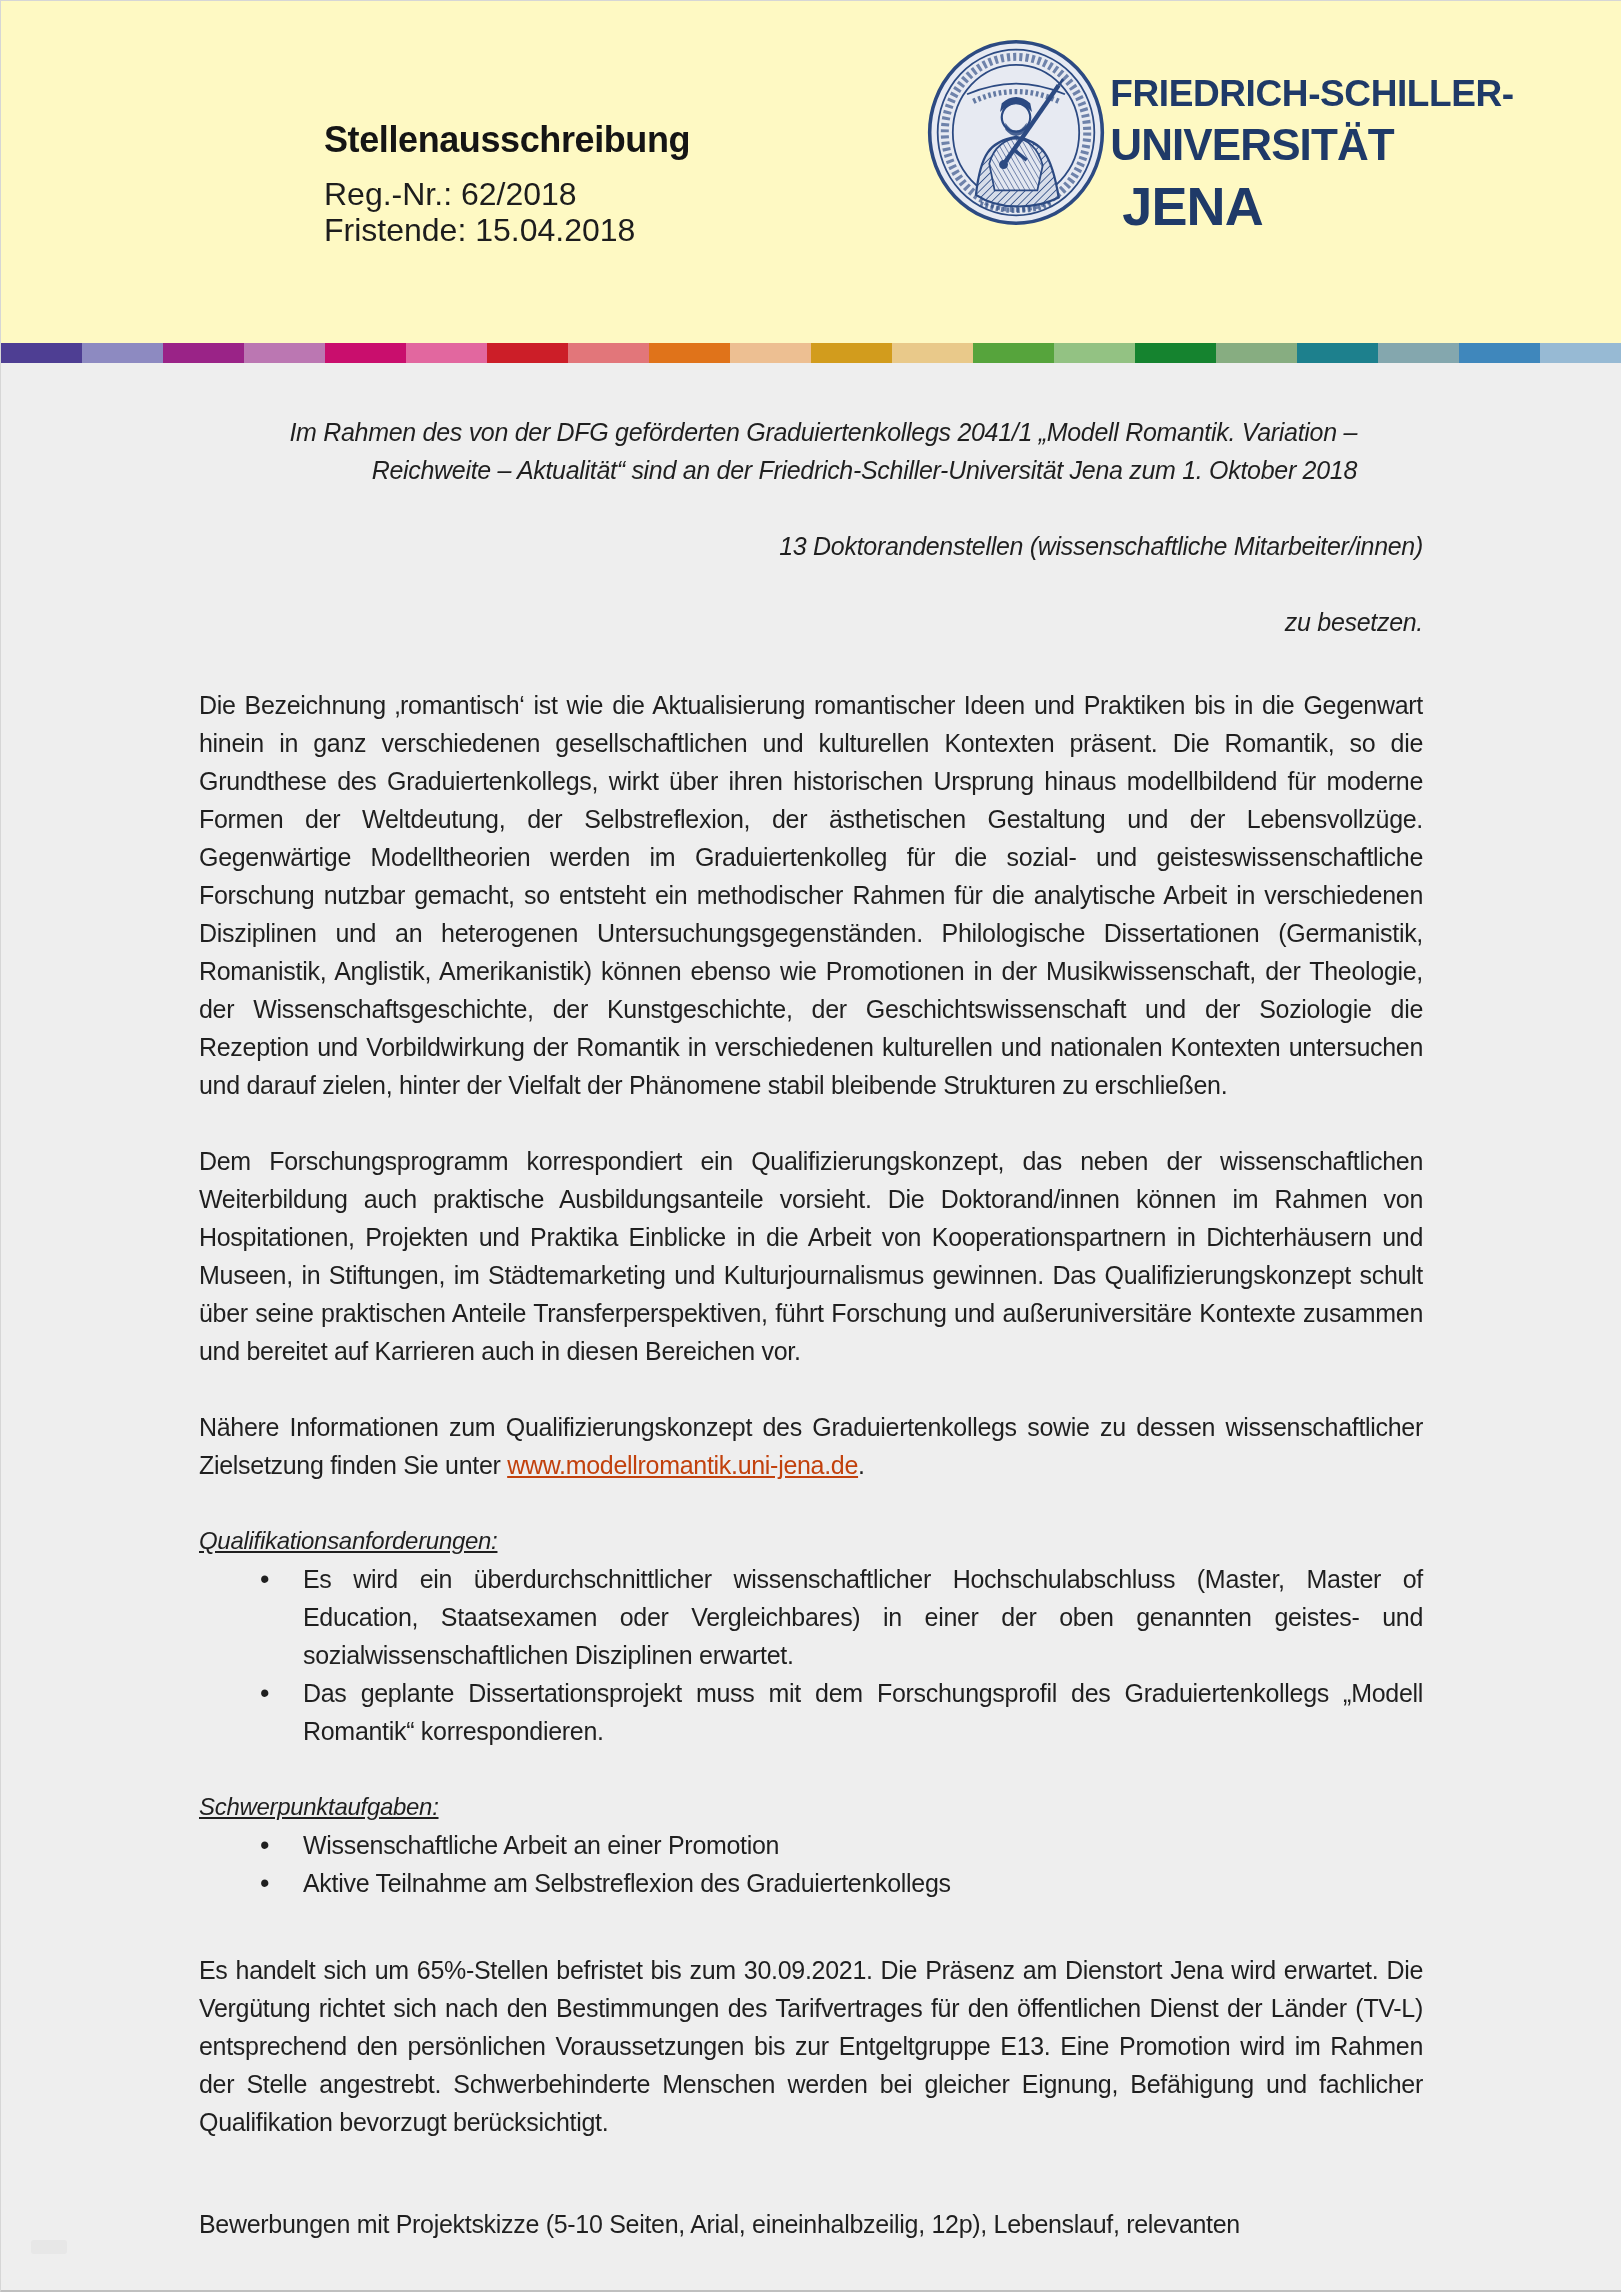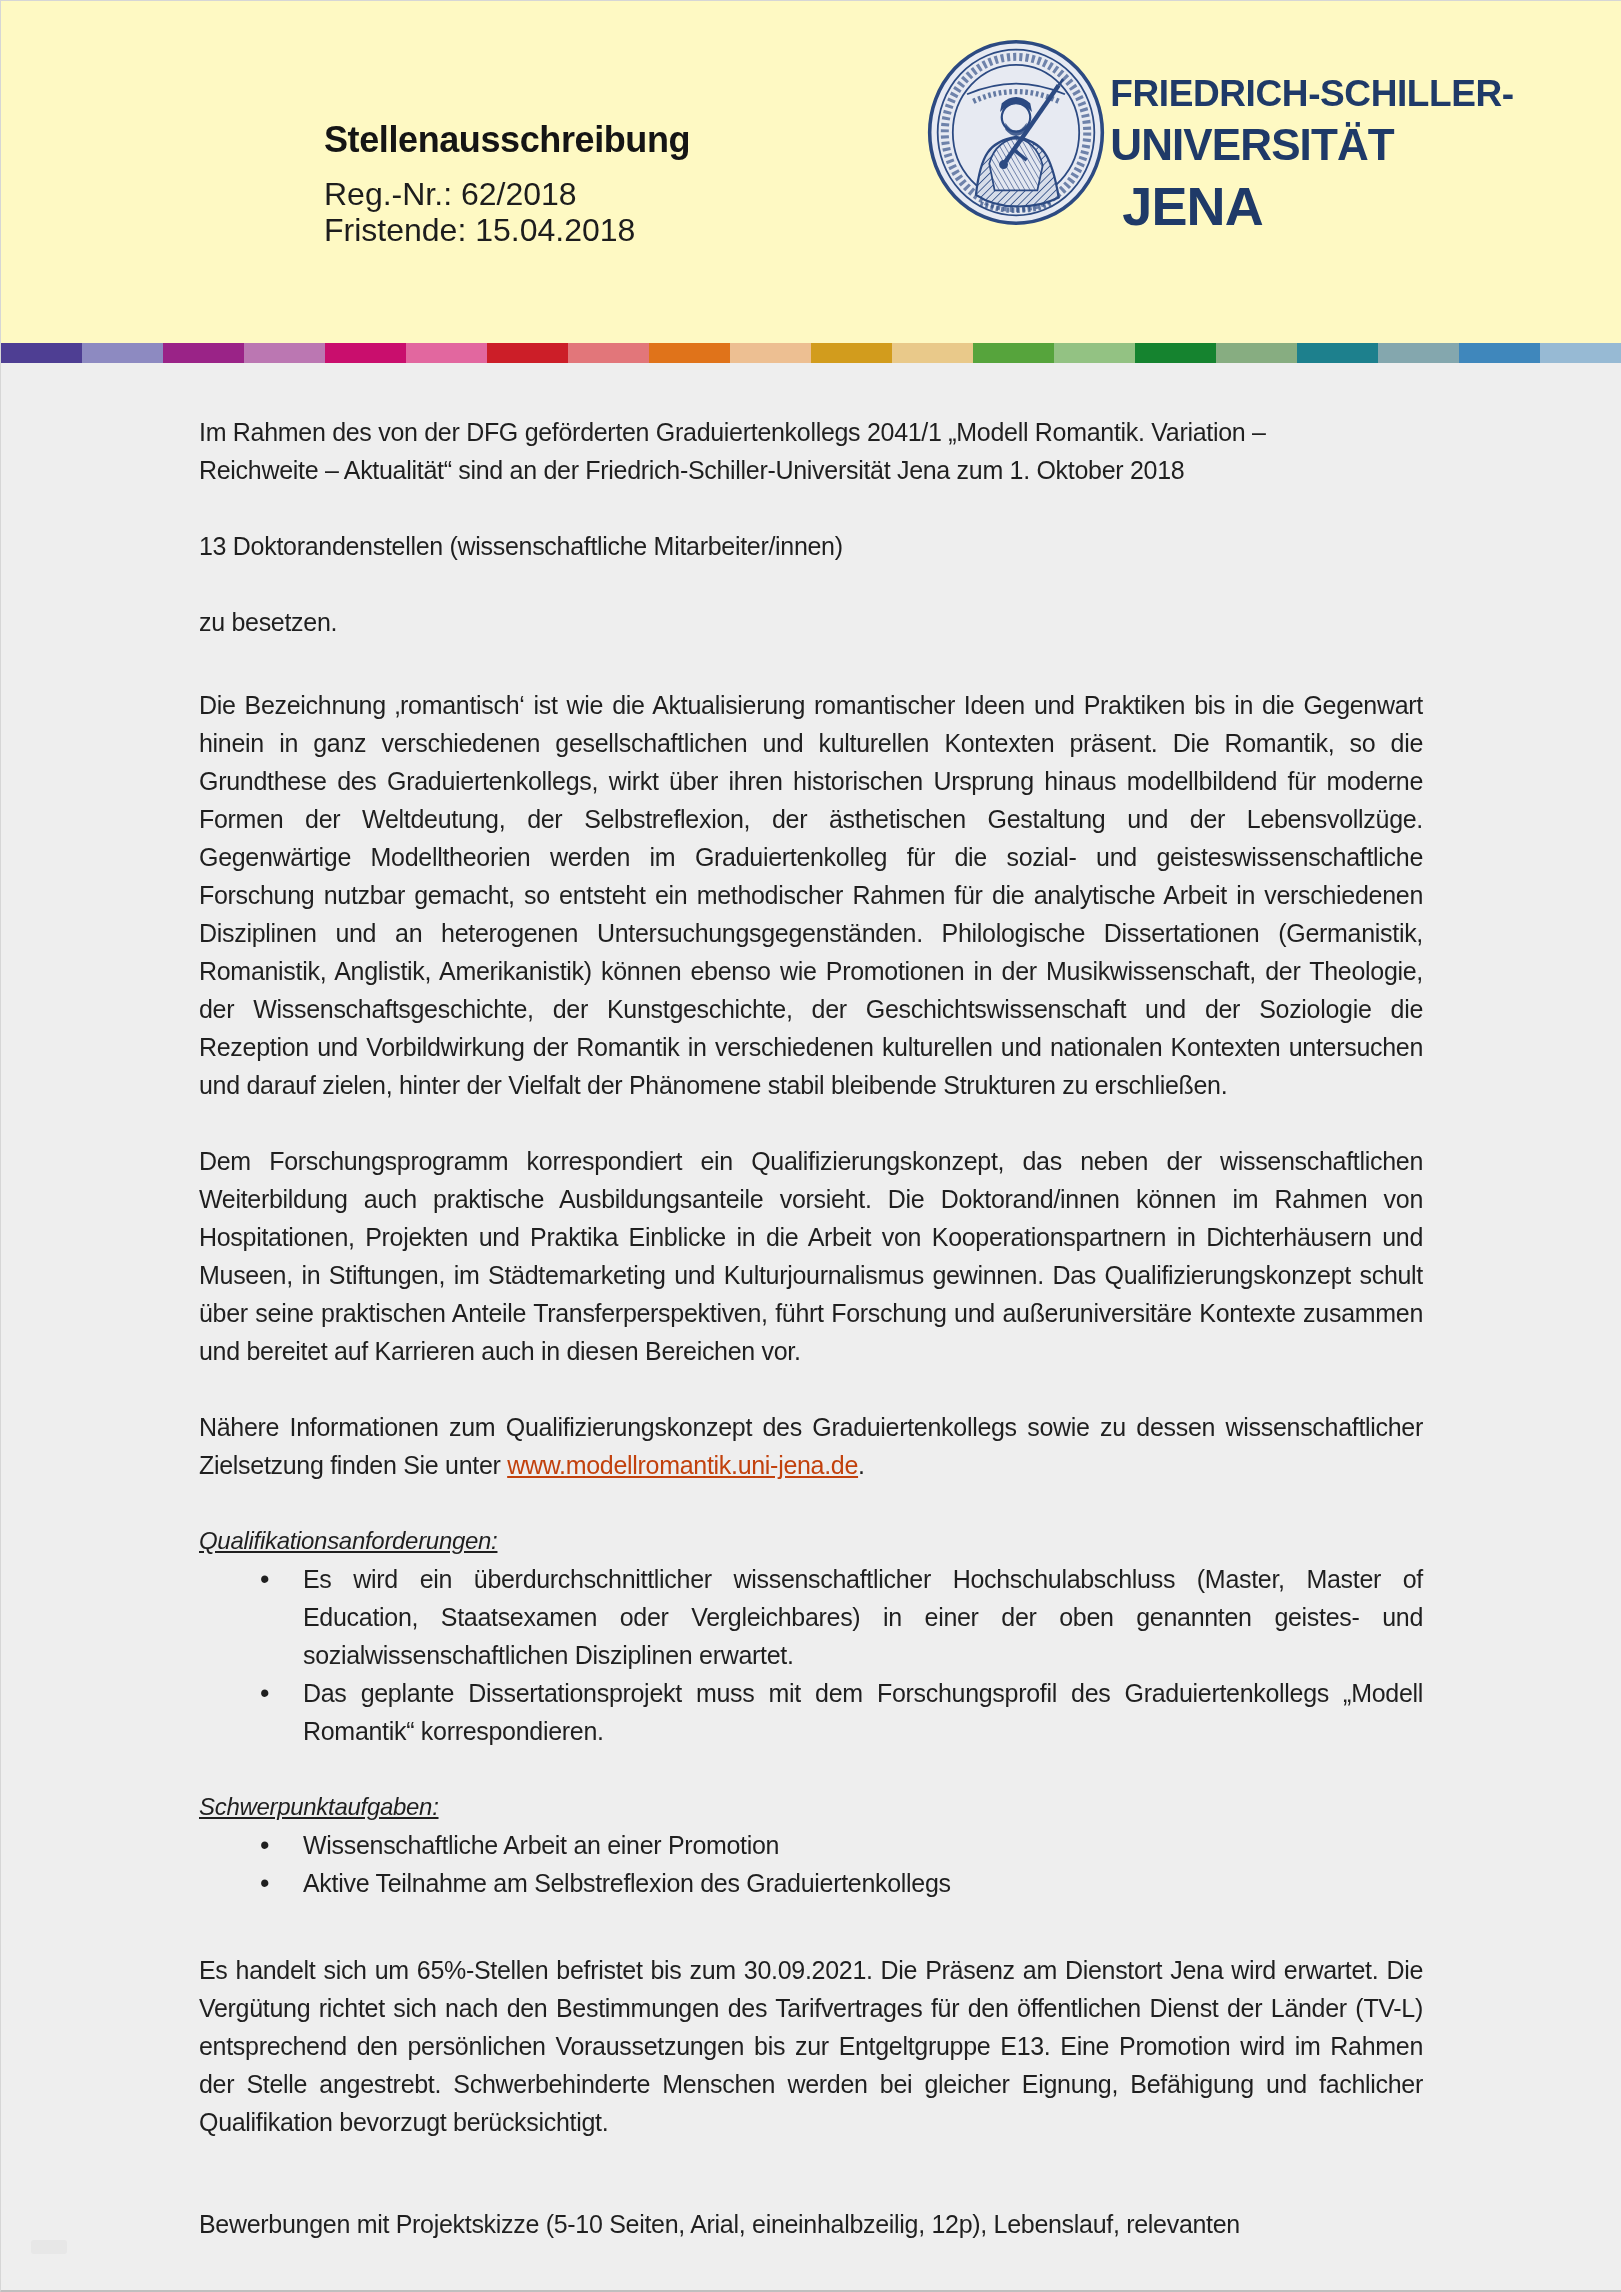--- a/index.html
+++ b/index.html
@@ -37,21 +37,21 @@
   .stripe-seg { flex:1 1 0; height:100%; }
 
   
   .doc-body {
     padding:50px 198px 0 198px;
     font-size:25px; line-height:38px;
     letter-spacing:-0.3px;
     background:#eeeeee;
   }
   .doc-body p { margin:0; }
-  .centered { text-align:left; }
+  .centered { text-align:right;font-style:italic; }
   .intro { max-width:1158px; margin:0 auto; }
   .jst { text-align:justify; text-justify:inter-word; }
 
   .mt1 { margin-top:38px !important; }
   .mt-para1 { margin-top:45px !important; }
   .mt-para4 { margin-top:49px !important; }
   .mt-para5 { margin-top:64px !important; }
 
   .section-heading {
     margin:38px 0 0 0;

